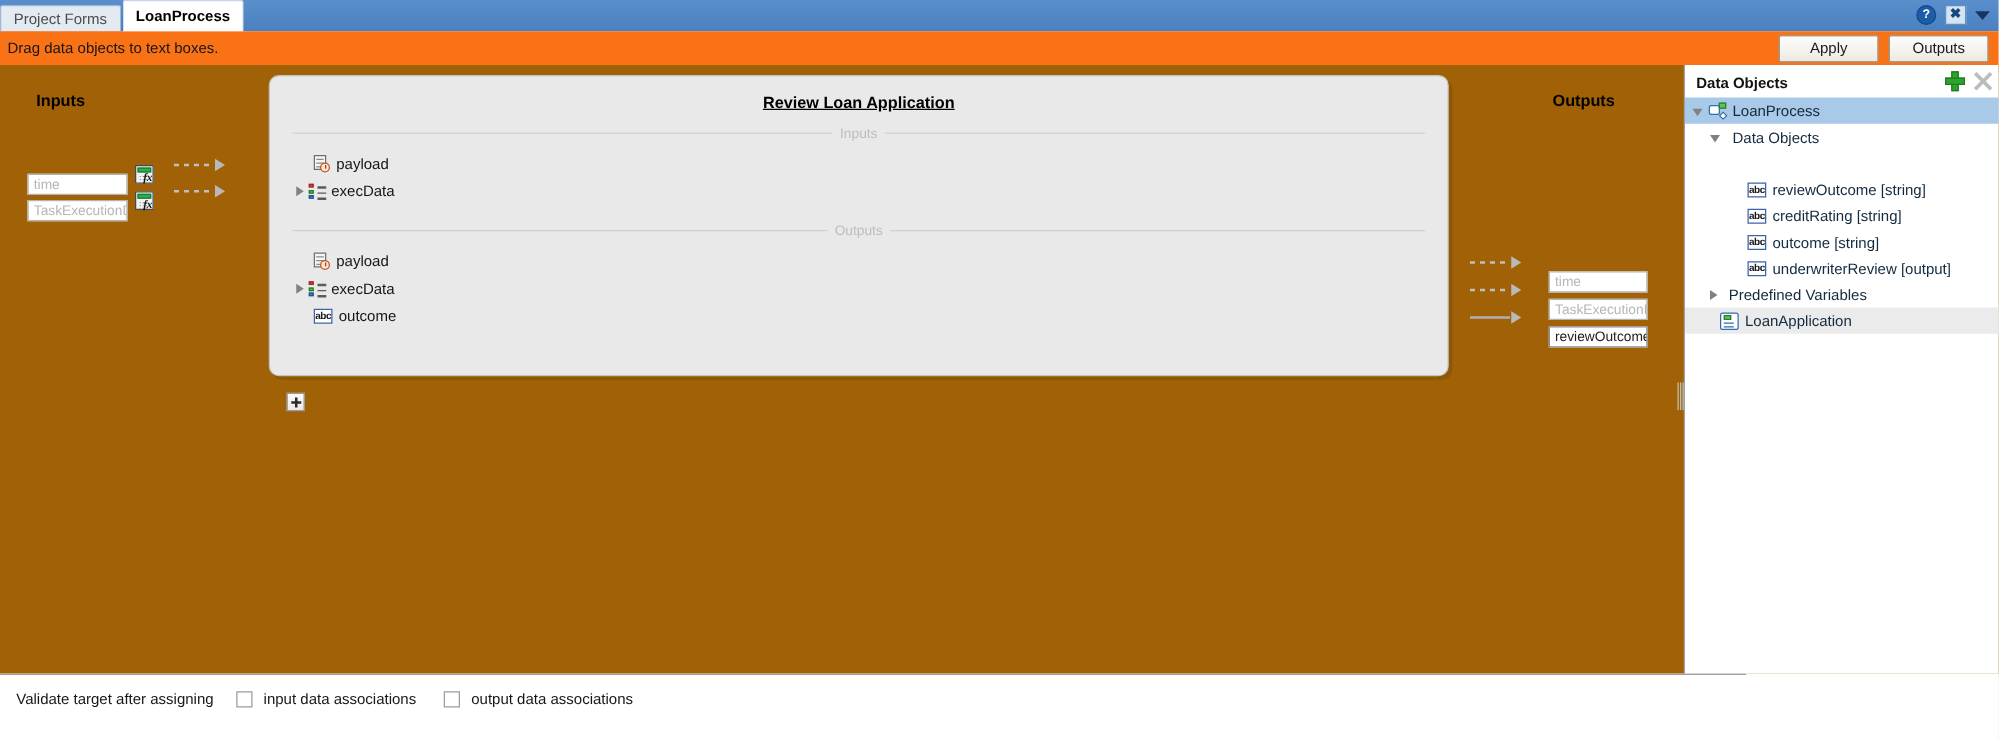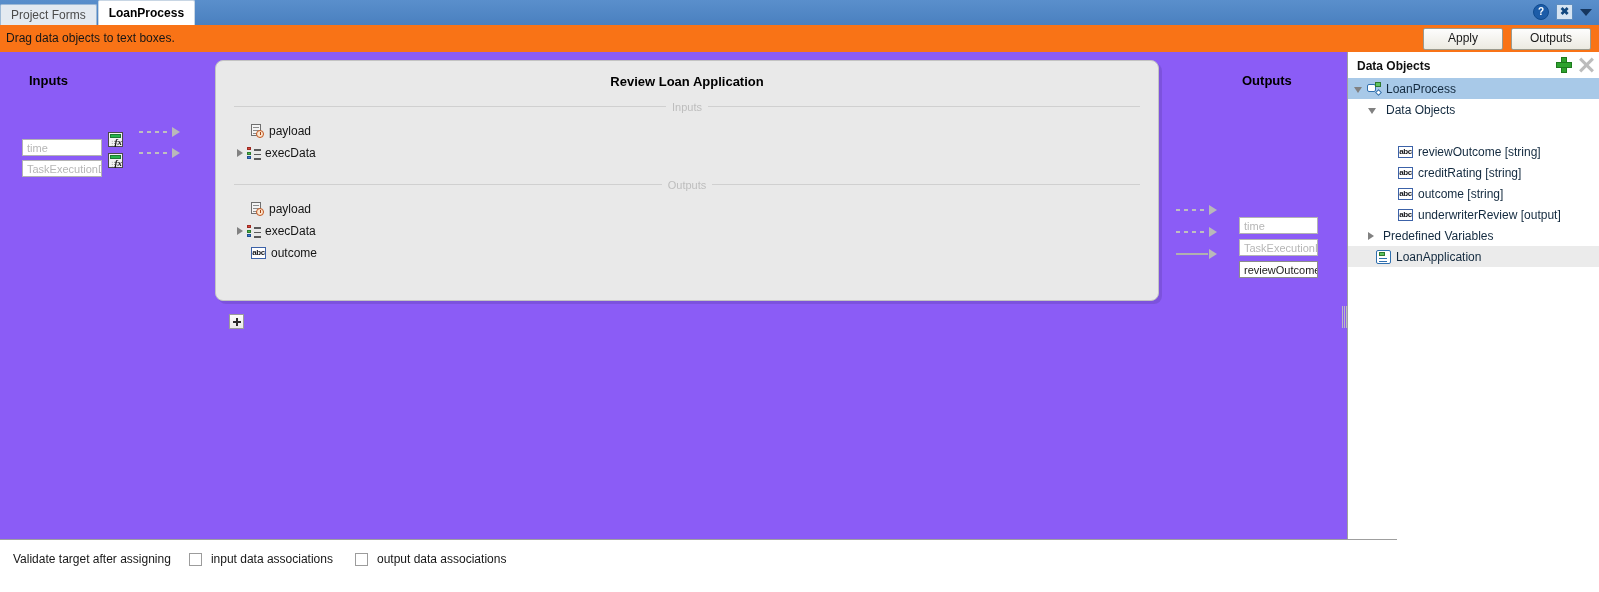--- a/index.html
+++ b/index.html
@@ -132,21 +132,21 @@
     border-radius: 2px;
     color: #1a1a1a;
     cursor: pointer;
   }
 
   
   .workarea {
     position: absolute;
     left: 0; top: 52px;
     width: 1599px; height: 487px;
-    background: #8b5cf6;
+    background: #a16207;
   }
 
   
   .col-title {
     position: absolute;
     font-size: 13px;
     font-weight: bold;
     color: #000;
     white-space: nowrap;
   }
@@ -251,20 +251,21 @@
     box-shadow: 3px 3px 0 rgba(0,0,0,0.10);
     box-sizing: border-box;
   }
   .panel-title {
     position: absolute;
     top: 13px; left: 0; right: 0;
     text-align: center;
     font-size: 13px;
     font-weight: bold;
     color: #000;
+    text-decoration: underline;
   }
   .divider {
     position: absolute;
     left: 18px; right: 18px;
     height: 11px;
     display: flex;
     align-items: center;
   }
   .divider .dline {
     flex: 1;

